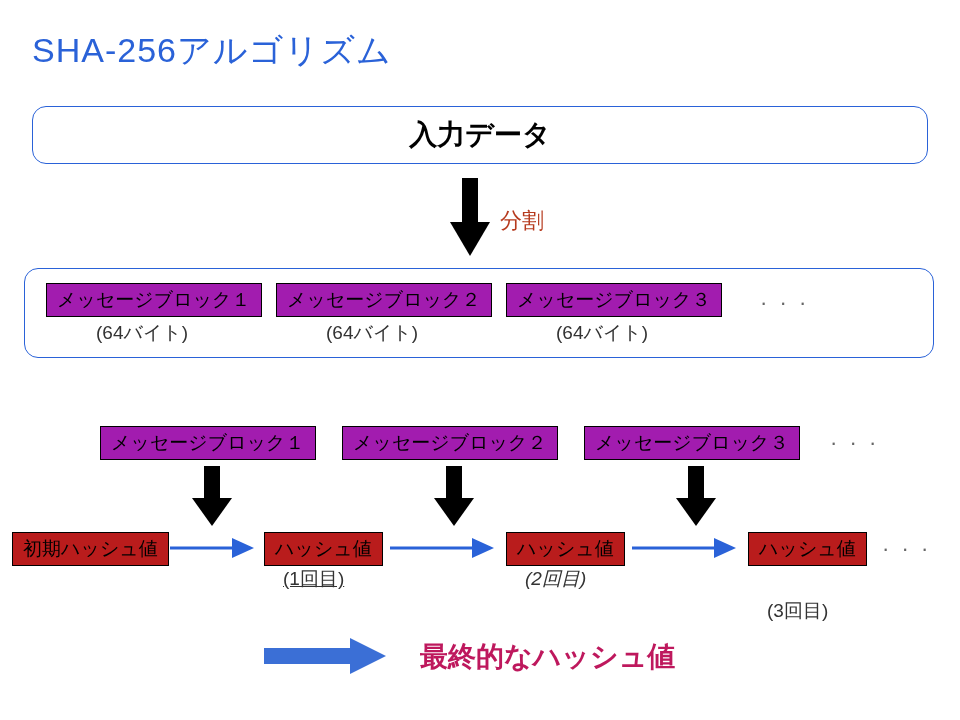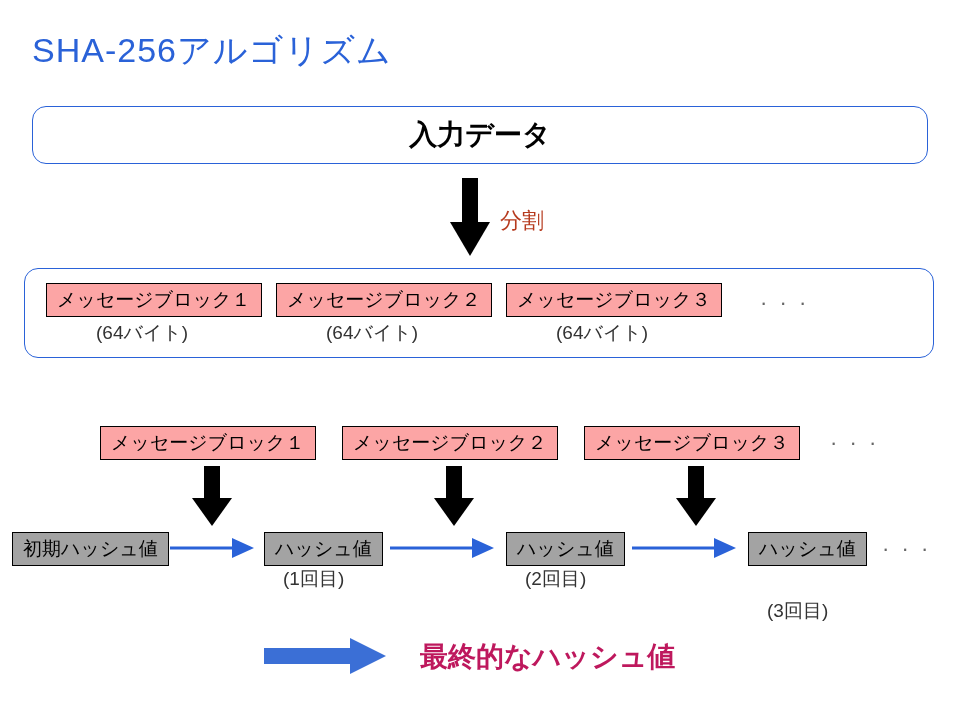--- a/index.html
+++ b/index.html
@@ -48,41 +48,41 @@
     left: 24px;
     top: 268px;
     width: 910px;
     height: 90px;
     border: 1.5px solid #2a62d8;
     border-radius: 14px;
   }
   .msg-block {
     position: absolute;
     border: 1.5px solid #000;
-    background: #fca5a5;
+    background: #a21caf;
     font-size: 19px;
     padding: 3px 10px;
     white-space: nowrap;
   }
   .sub-label {
     position: absolute;
     font-size: 19px;
     color: #333;
     text-align: center;
   }
   .dots {
     position: absolute;
     font-size: 22px;
     color: #666;
     letter-spacing: 3px;
   }
   .hash-box {
     position: absolute;
     border: 1.5px solid #000;
-    background: #a3a3a3;
+    background: #b91c1c;
     font-size: 19px;
     padding: 3px 10px;
     white-space: nowrap;
     text-align: center;
   }
   .final-label {
     position: absolute;
     left: 420px;
     top: 638px;
     font-size: 28px;
@@ -132,24 +132,24 @@
   <polygon points="0,36 40,36 20,64" fill="#000"></polygon>
 </svg>
 <svg class="arrow" style="left:676px; top:462px;" width="40" height="70">
   <rect x="12" y="4" width="16" height="34" fill="#000"></rect>
   <polygon points="0,36 40,36 20,64" fill="#000"></polygon>
 </svg>
 
 <div class="hash-box" style="left:12px; top:532px;">初期ハッシュ値</div>
 
 <div class="hash-box" style="left:264px; top:532px;">ハッシュ値</div>
-<div class="sub-label" style="left:283px; top:566px;">(1回目)</div>
+<div class="sub-label" style="left:283px; top:566px;text-decoration:underline;">(1回目)</div>
 
 <div class="hash-box" style="left:506px; top:532px;">ハッシュ値</div>
-<div class="sub-label" style="left:525px; top:566px;">(2回目)</div>
+<div class="sub-label" style="left:525px; top:566px;font-style:italic;">(2回目)</div>
 
 <div class="hash-box" style="left:748px; top:532px;">ハッシュ値</div>
 <div class="sub-label" style="left:767px; top:598px;">(3回目)</div>
 
 <div class="dots" style="left:882px; top:536px;">· · ·</div>
 
 <svg class="arrow" style="left:168px; top:536px;" width="90" height="24">
   <line x1="2" y1="12" x2="66" y2="12" stroke="#2a62d8" stroke-width="3"></line>
   <polygon points="64,2 86,12 64,22" fill="#2a62d8"></polygon>
 </svg>

